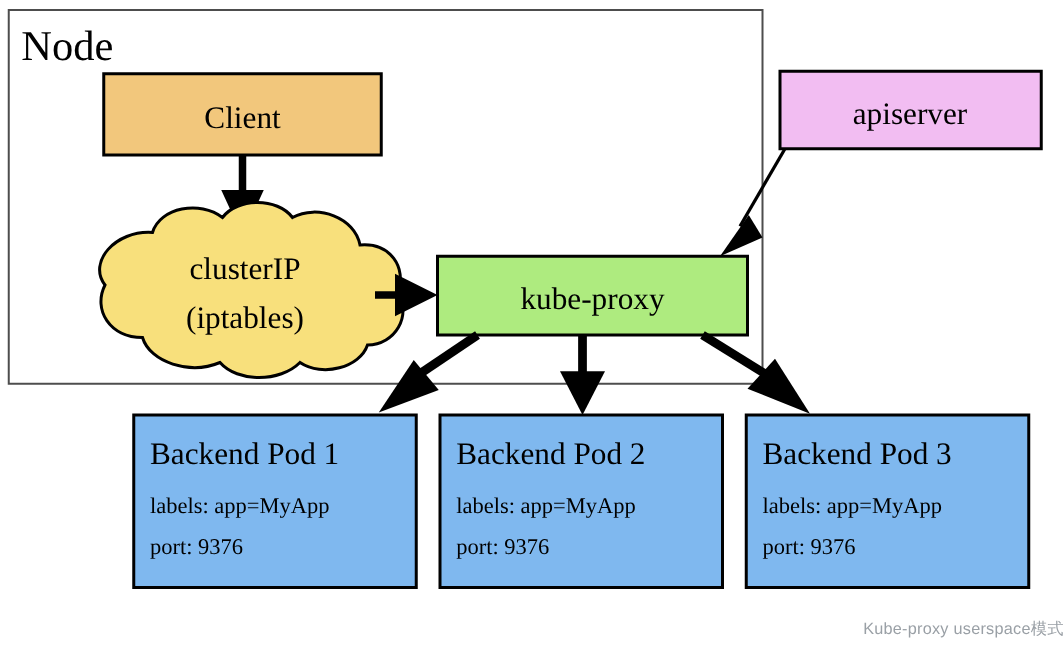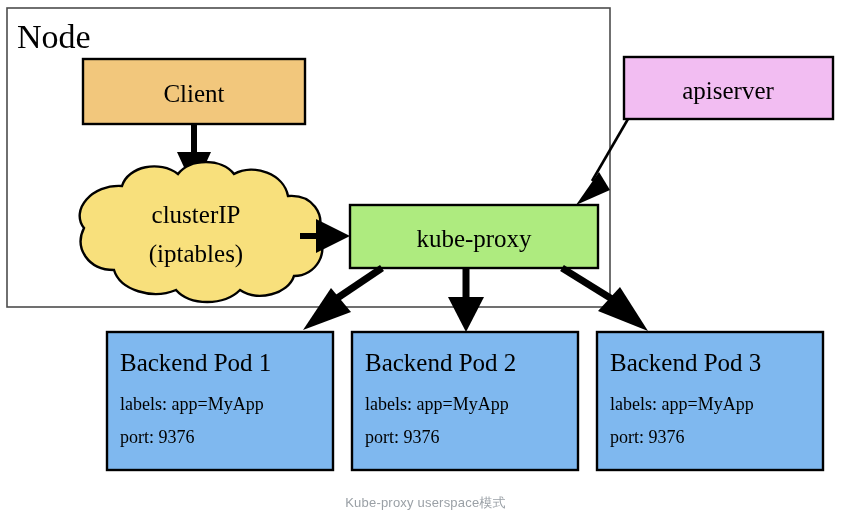--- a/index.html
+++ b/index.html
@@ -50,21 +50,21 @@
   .pod-meta {
     font-family: "Liberation Serif", serif;
     font-size: 18px;
     fill: #000000;
   }
   .caption {
     position: absolute;
     left: 0;
     top: 494px;
     width: 851px;
-    text-align: center;
+    text-align: right;
     font-family: "Liberation Sans", sans-serif;
     font-size: 13px;
     color: #9aa0a6;
     letter-spacing: 0.2px;
   }
   .stroke-shape {
     stroke: #000000;
     stroke-width: 2.4;
   }
   .thin-frame {

